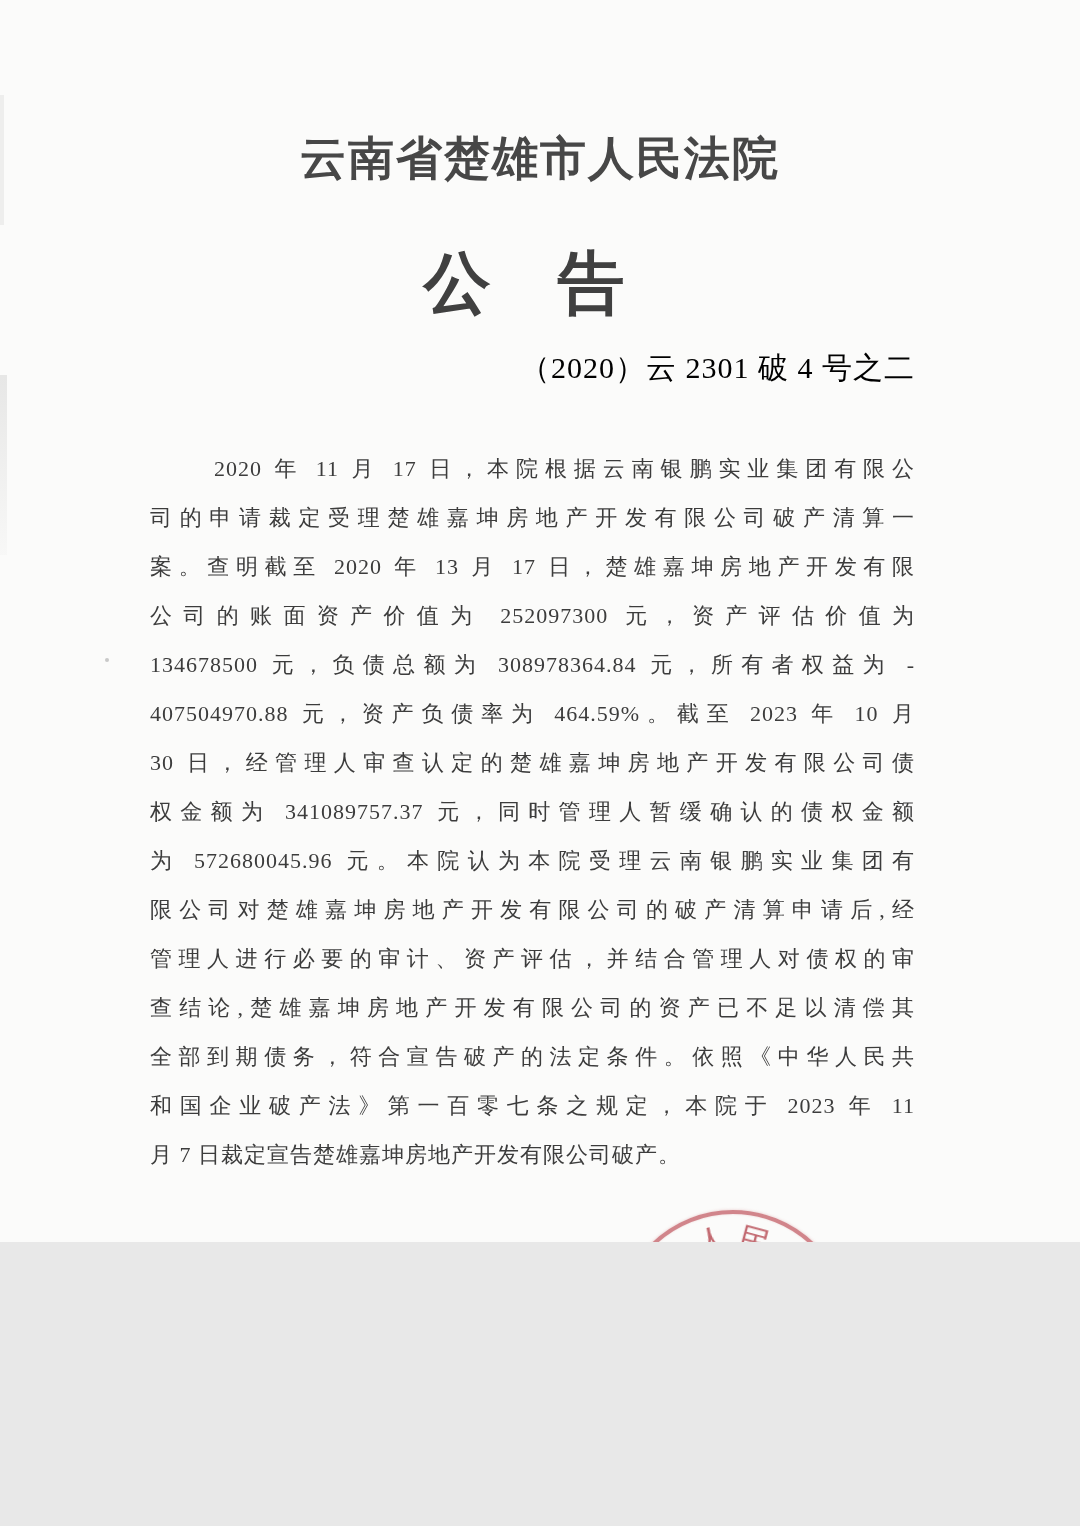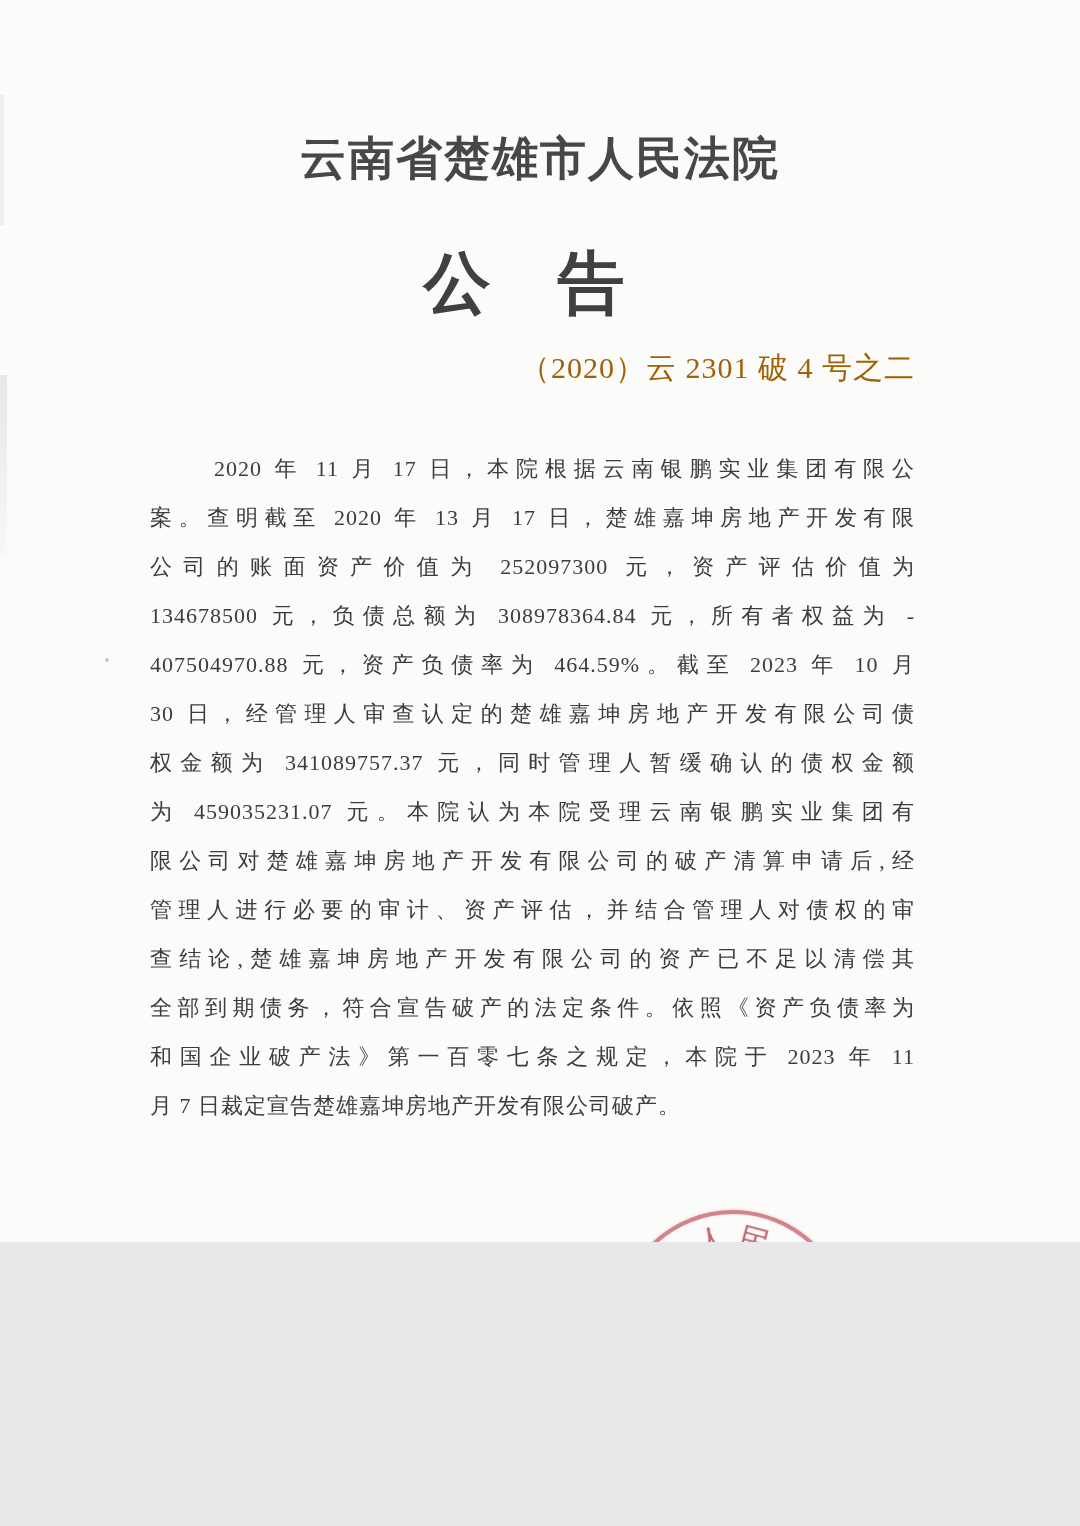--- a/index.html
+++ b/index.html
@@ -34,21 +34,21 @@
     font-size: 67px;
     font-weight: 700;
     color: #404040;
     transform: translateX(-16px);
   }
   .case-number {
     position: absolute;
     right: 165px;
     top: 348px;
     font-size: 30px;
-    color: #a16207;
+    color: #000000;
     letter-spacing: 1px;
   }
 
   
   .body-text {
     position: absolute;
     left: 150px;
     top: 444px;
     width: 765px;
     font-size: 22px;
@@ -188,31 +188,32 @@
   <div class="edge-streak-1"></div>
   <div class="edge-streak-2"></div>
   <div class="speck"></div>
 
   <div class="court-name">云南省楚雄市人民法院</div>
   <div class="doc-title">公　告</div>
   <div class="case-number">（2020）云 2301 破 4 号之二</div>
 
   <div class="body-text">
     <div class="bline indent">2020 年 11 月 17 日，本院根据云南银鹏实业集团有限公</div>
+    <div class="bline">司的申请裁定受理楚雄嘉坤房地产开发有限公司破产清算一</div>
     <div class="bline">案。查明截至 2020 年 13 月 17 日，楚雄嘉坤房地产开发有限</div>
     <div class="bline">公司的账面资产价值为 252097300 元，资产评估价值为</div>
     <div class="bline">134678500 元，负债总额为 308978364.84 元，所有者权益为 -</div>
     <div class="bline">407504970.88 元，资产负债率为 464.59%。截至 2023 年 10 月</div>
     <div class="bline">30 日，经管理人审查认定的楚雄嘉坤房地产开发有限公司债</div>
     <div class="bline">权金额为 341089757.37 元，同时管理人暂缓确认的债权金额</div>
-    <div class="bline">为 459035231.07 元。本院认为本院受理云南银鹏实业集团有</div>
+    <div class="bline">为 572680045.96 元。本院认为本院受理云南银鹏实业集团有</div>
     <div class="bline">限公司对楚雄嘉坤房地产开发有限公司的破产清算申请后,经</div>
     <div class="bline">管理人进行必要的审计、资产评估，并结合管理人对债权的审</div>
     <div class="bline">查结论,楚雄嘉坤房地产开发有限公司的资产已不足以清偿其</div>
-    <div class="bline">全部到期债务，符合宣告破产的法定条件。依照《资产负债率为</div>
+    <div class="bline">全部到期债务，符合宣告破产的法定条件。依照《中华人民共</div>
     <div class="bline">和国企业破产法》第一百零七条之规定，本院于 2023 年 11</div>
     <div class="bline flush">月 7 日裁定宣告楚雄嘉坤房地产开发有限公司破产。</div>
   </div>
 
   <div class="issue-date">二〇二三年十一月十六日</div>
   <div class="page-number">1</div>
 
   <div class="seal">
     <div class="seal-ring"></div>
     <div class="seal-emblem">

